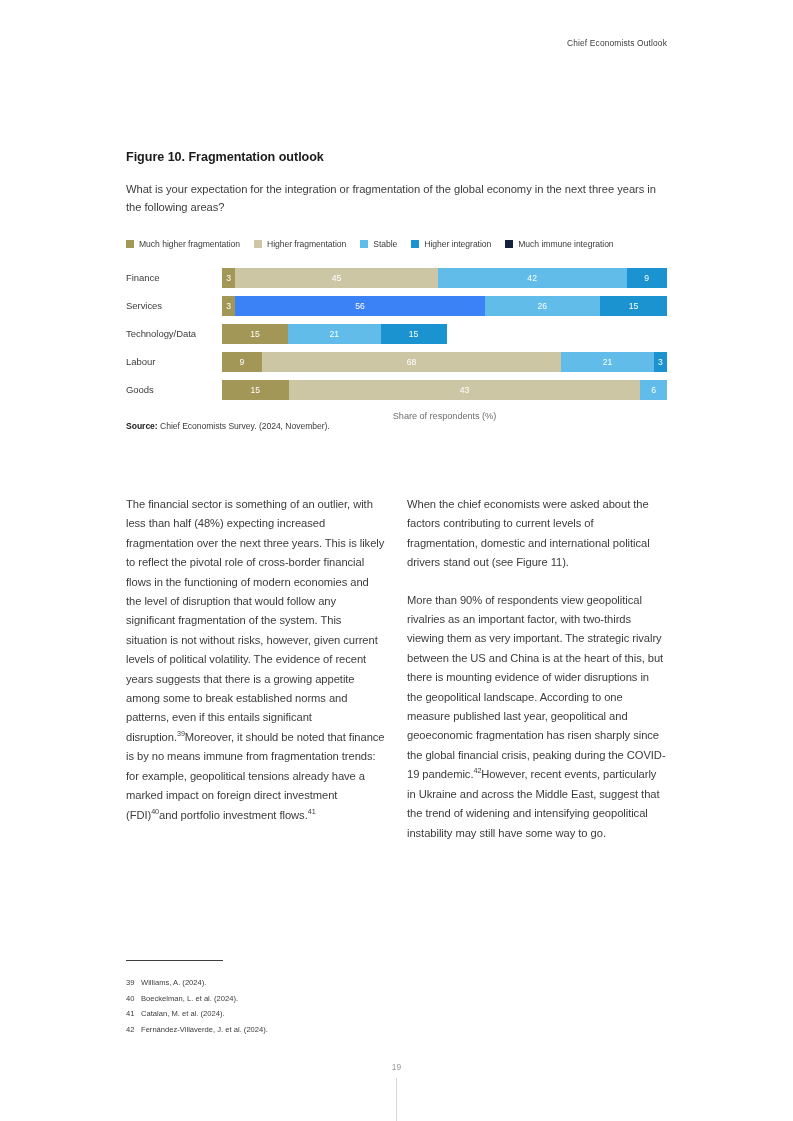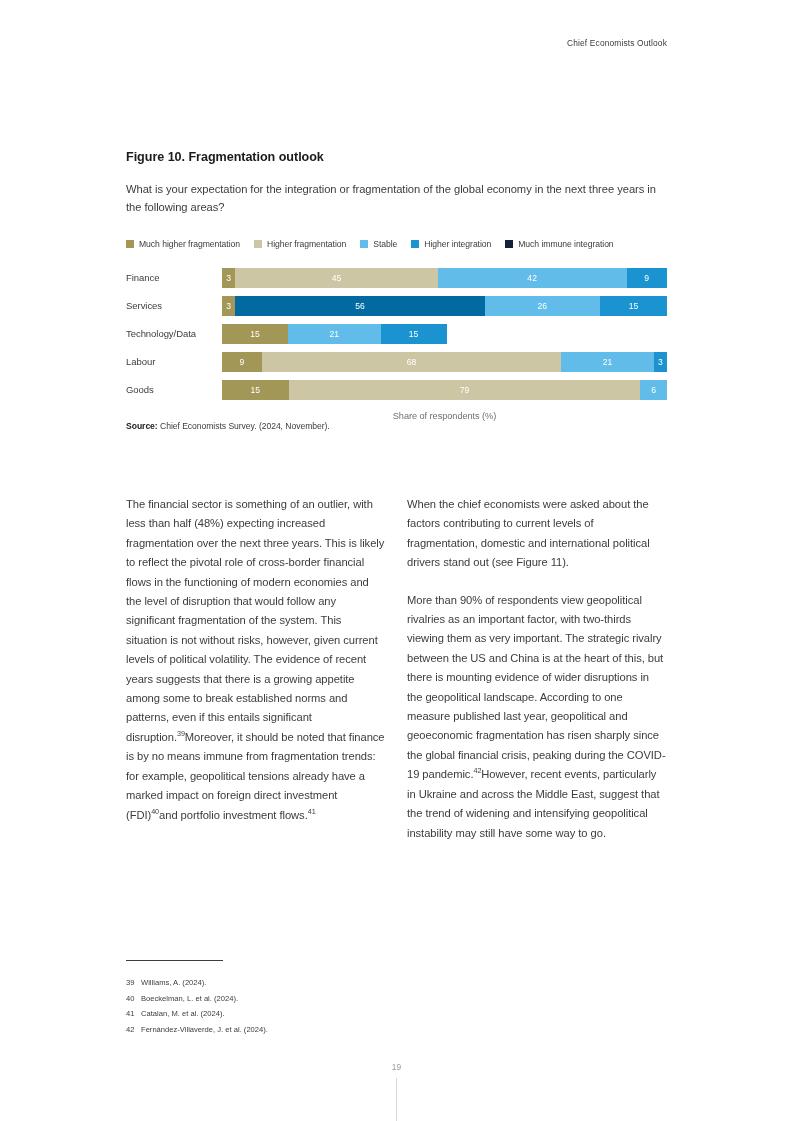--- a/index.html
+++ b/index.html
@@ -261,21 +261,21 @@
               <span class="seg-value">9</span>
             </div>
           </div>
         </div>
         <div class="chart-row">
           <div class="row-label">Services</div>
           <div class="row-track">
             <div class="seg" style="background: rgb(163, 151, 88); flex: 0 0 3%;">
               <span class="seg-value">3</span>
             </div>
-            <div class="seg" style="background: #0369a1; flex: 0 0 56%;">
+            <div class="seg" style="background: #3b82f6; flex: 0 0 56%;">
               <span class="seg-value">56</span>
             </div>
             <div class="seg" style="background: rgb(98, 188, 233); flex: 0 0 26%;">
               <span class="seg-value">26</span>
             </div>
             <div class="seg" style="background: rgb(27, 147, 209); flex: 0 0 15%;">
               <span class="seg-value">15</span>
             </div>
           </div>
         </div>
@@ -310,21 +310,21 @@
             </div>
           </div>
         </div>
         <div class="chart-row">
           <div class="row-label">Goods</div>
           <div class="row-track">
             <div class="seg" style="background: rgb(163, 151, 88); flex: 0 0 15%;">
               <span class="seg-value">15</span>
             </div>
             <div class="seg" style="background: rgb(205, 198, 165); flex: 0 0 79%;">
-              <span class="seg-value">79</span>
+              <span class="seg-value">43</span>
             </div>
             <div class="seg" style="background: rgb(98, 188, 233); flex: 0 0 6%;">
               <span class="seg-value">6</span>
             </div>
           </div>
         </div>
       </div>
 
     <div class="axis-title">Share of respondents (%)</div>
 

